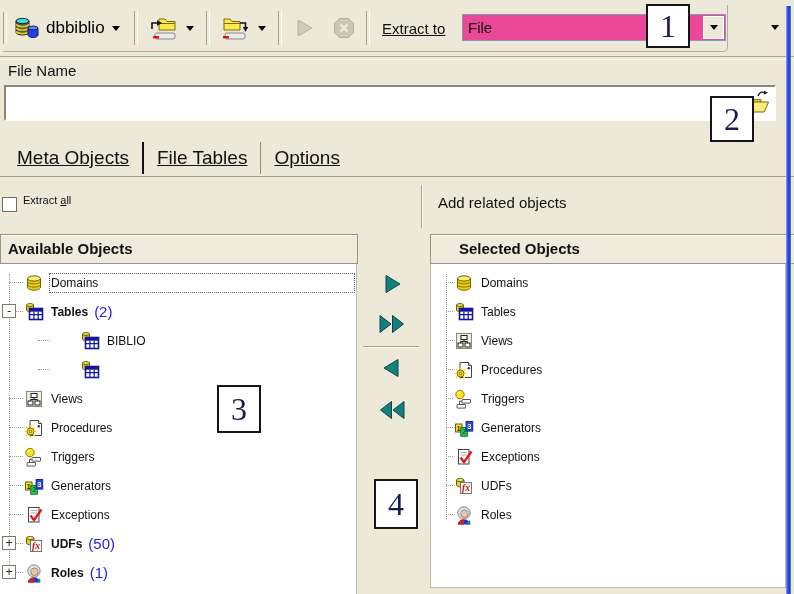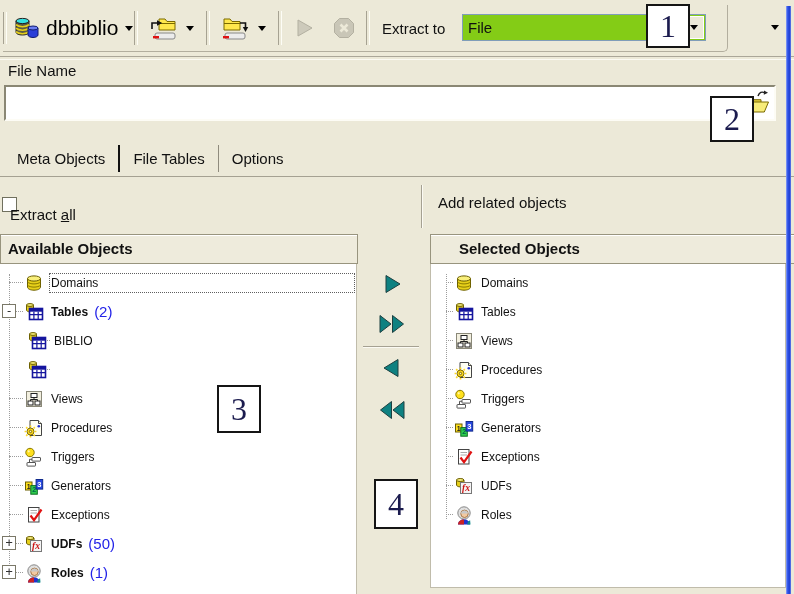--- a/index.html
+++ b/index.html
@@ -13,29 +13,29 @@
   #toolbar-band{
     position:absolute;left:3px;top:5px;width:724px;height:46px;
     display:flex;align-items:center;
     border-bottom:1px solid #b2ae9e;border-right:1px solid #b2ae9e;
     border-radius:0 0 5px 0;
   }
   .grip{width:2px;height:32px;border-left:1px solid #a6a292;border-right:1px solid #fdfdf6;margin:0 3px 0 0;}
   .vsep{width:2px;height:34px;border-left:1px solid #a6a292;border-right:1px solid #fdfdf6;margin:0 2px;}
   .tb-btn{display:flex;align-items:center;background:transparent;border:none;padding:0 4px;height:40px;cursor:default;}
   .tb-btn svg{display:block;}
-  .tb-label{font-size:21px;margin:0 7px 0 6px;}
+  .tb-label{font-size:17px;margin:0 7px 0 6px;}
   .caret{width:0;height:0;border-left:4px solid transparent;border-right:4px solid transparent;border-top:5px solid #000;}
   #db-button{width:122px;}
   #load-button,#save-button{width:52px;margin:0 6px;justify-content:space-between;}
   #start-button,#stop-button{width:30px;margin:0 5px;justify-content:center;}
-  #extract-to-label{font-size:15px;margin:0 10px;white-space:pre;}
+  #extract-to-label{font-size:15px;margin:0 10px;white-space:pre;text-decoration:underline;}
   #extract-to-combo{
-    position:absolute;left:462px;top:14px;width:244px;height:27px;
-    background:#84cc16;border:1px solid #7f9db9;display:flex;align-items:center;box-sizing:border-box;
+    position:absolute;left:462px;top:14px;width:264px;height:27px;
+    background:#ec4899;border:1px solid #7f9db9;display:flex;align-items:center;box-sizing:border-box;
   }
   #extract-to-combo .combo-value{flex:1;font-size:15px;padding-left:5px;}
   #extract-to-combo .combo-btn{
     width:19px;height:21px;margin-right:1px;background:#ece9d8;border:1px solid #fff;
     display:flex;align-items:center;justify-content:center;
   }
   #overflow-button{position:absolute;left:769px;top:28px;background:none;border:none;padding:2px;}
   #toolbar-underline{position:absolute;left:0;top:56px;width:794px;height:2px;border-top:1px solid #aaa698;border-bottom:1px solid #fbfaf3;}
 
   
@@ -45,28 +45,28 @@
     background:#fff;border:2px solid;border-color:#8a8774 #fdfcf5 #fdfcf5 #8a8774;
   }
   #file-name-input{
     position:absolute;left:2px;top:2px;width:730px;height:28px;border:none;outline:none;
     font:15px "Liberation Sans",sans-serif;background:transparent;
   }
   #browse-button{position:absolute;right:2px;top:2px;width:32px;height:28px;border:none;background:transparent;padding:0;}
 
   
   #tabs{position:absolute;left:4px;top:142px;height:32px;display:flex;align-items:center;}
-  .tab{font-size:15px;padding:5px 13px;white-space:pre;}
+  .tab{font-size:19px;padding:5px 13px;white-space:pre;text-decoration:underline;}
   .tab.active{border-right:2px solid #111;}
   .tab:not(.active)+.tab:not(.active){border-left:1px solid #8f8b7d;}
   #tabs-underline{position:absolute;left:0;top:176px;width:794px;border-top:1px solid #a5a192;}
 
   
   #extract-all-checkbox{position:absolute;left:2px;top:197px;width:15px;height:15px;background:#fff;border:1px solid #70705e;box-sizing:border-box;}
-  #extract-all-label{position:absolute;left:10px;top:194px;font-size:15px;white-space:pre;margin-top:12px;}
+  #extract-all-label{position:absolute;left:23px;top:194px;font-size:11px;white-space:pre;}
   #extract-all-label .mn{text-decoration:underline;}
   #options-vsep{position:absolute;left:421px;top:185px;height:43px;border-left:1px solid #a5a192;border-right:1px solid #fbfaf3;}
   #add-related-label{position:absolute;left:438px;top:194px;font-size:15px;}
 
   
   .panel-header{
     position:absolute;top:234px;height:30px;box-sizing:border-box;
     background:#eeebdc;border:1px solid #98947e;box-shadow:inset 0 1px 0 #fff;
     font-size:15px;line-height:28px;padding-left:7px;font-weight:bold;
   }
@@ -77,21 +77,21 @@
   #sel-tree{left:430px;width:356px;height:324px;border:1px solid #c0bcab;border-top:none;}
   .tree{padding-top:4px;}
   .tree::before{content:"";position:absolute;border-left:1px dotted #9c9c9c;}
   #avail-tree::before{left:9px;top:10px;height:296px;}
   #sel-tree::before{left:15px;top:10px;height:245px;}
 
   .trow{position:relative;display:flex;align-items:center;height:29px;padding-left:24px;cursor:default;}
   #sel-tree .trow{padding-left:23px;}
   .trow::before{content:"";position:absolute;top:14px;left:9px;width:14px;border-top:1px dotted #9c9c9c;}
   #sel-tree .trow::before{left:15px;width:7px;}
-  .trow.indent{padding-left:27px;}
+  .trow.indent{padding-left:80px;}
   .trow.indent::before{left:38px;width:12px;}
   .ticon{margin-right:6px;width:20px;height:20px;z-index:1;}
   .ticon svg{display:block;width:20px;height:20px;}
   .twrap{display:flex;align-items:center;flex:1;min-width:0;padding:2px 3px 2px 1px;margin-right:2px;}
   .trow.selected .twrap{outline:1px dotted #5f5f5f;}
   .tlabel{font-size:12px;white-space:pre;}
   .trow.bold .tlabel{font-weight:bold;}
   .tcount{font-size:15px;color:#2323e8;margin-left:6px;white-space:pre;}
   .exp{
     position:absolute;left:2px;top:7px;width:14px;height:14px;box-sizing:border-box;z-index:2;

